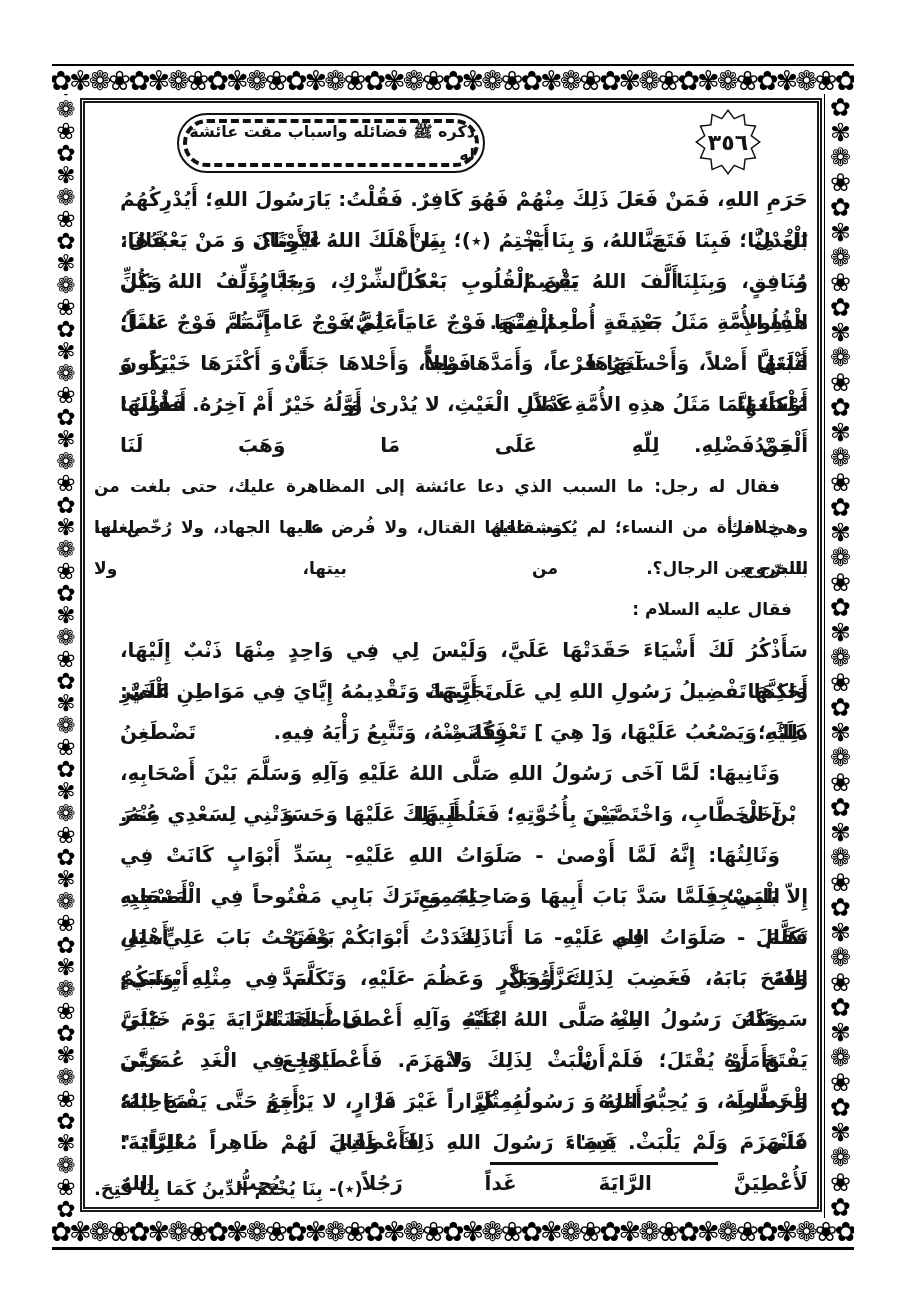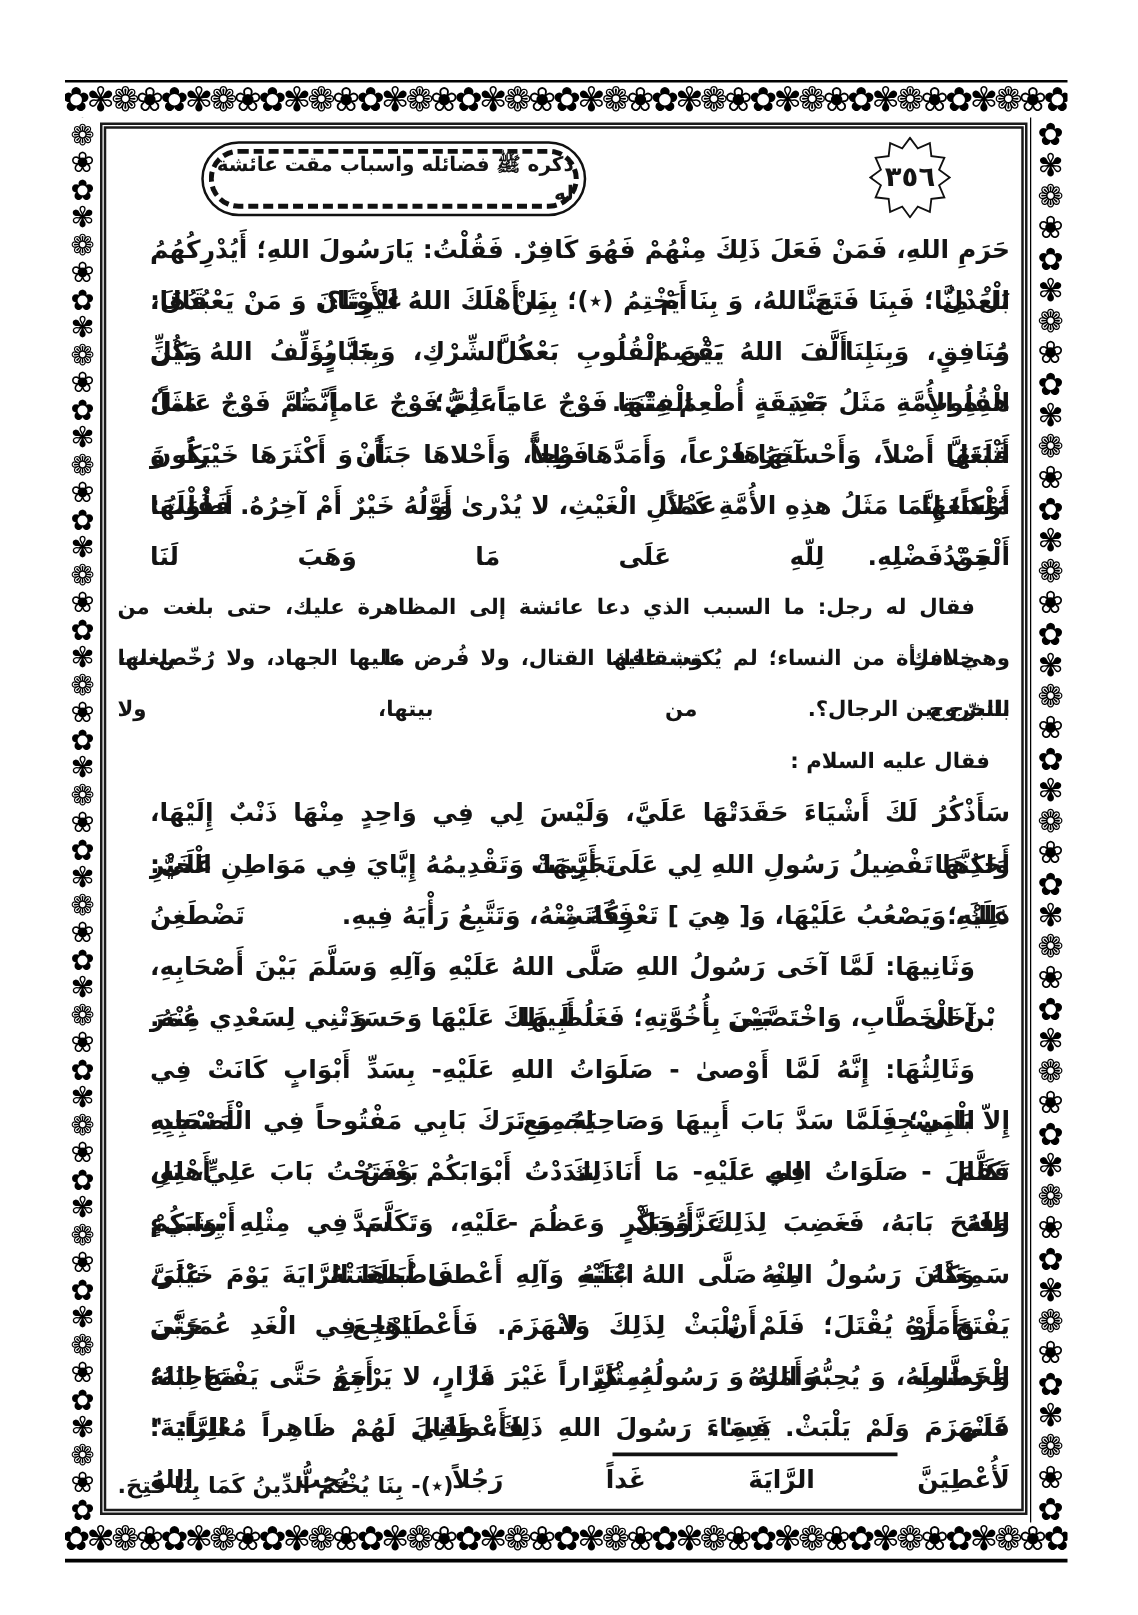--- a/index.html
+++ b/index.html
@@ -21,21 +21,21 @@
   .band-right  { position:absolute; right:0; top:30px; bottom:32px; width:30px;
                  writing-mode:vertical-rl; font-size:25px; line-height:28px; letter-spacing:-4px;
                  border-left:1px solid #000; }
 
   
   .inner { position:absolute; left:28px; top:34px; right:32px; bottom:38px;
            border:5px double #1a1a1a; }
   .content { position:absolute; inset:0; padding:0 12px; direction:rtl; }
 
   
-  .cartouche { position:absolute; top:10px; left:76px; width:308px; height:60px;
+  .cartouche { position:absolute; top:10px; left:92px; width:308px; height:60px;
                border:2px solid #111; border-radius:30px; padding:4px; background:#fff; }
   .cartouche-in { width:100%; height:100%; border:4px dashed #111; border-radius:24px;
                   display:flex; align-items:center; justify-content:center;
                   font-size:16px; font-weight:bold; letter-spacing:-0.5px; }
 
   
   .badge { position:absolute; top:6px; left:610px; width:66px; height:66px;text-align:right; }
   .star  { position:absolute; inset:0; background:#111;
            clip-path:polygon(100% 50%,86.7% 59.8%,93.3% 75%,76.9% 76.9%,75% 93.3%,59.8% 86.7%,50% 100%,40.2% 86.7%,25% 93.3%,23.1% 76.9%,6.7% 75%,13.3% 59.8%,0% 50%,13.3% 40.2%,6.7% 25%,23.1% 23.1%,25% 6.7%,40.2% 13.3%,50% 0%,59.8% 13.3%,75% 6.7%,76.9% 23.1%,93.3% 25%,86.7% 40.2%); }
   .star-in { position:absolute; inset:2.5px; background:#fff;

